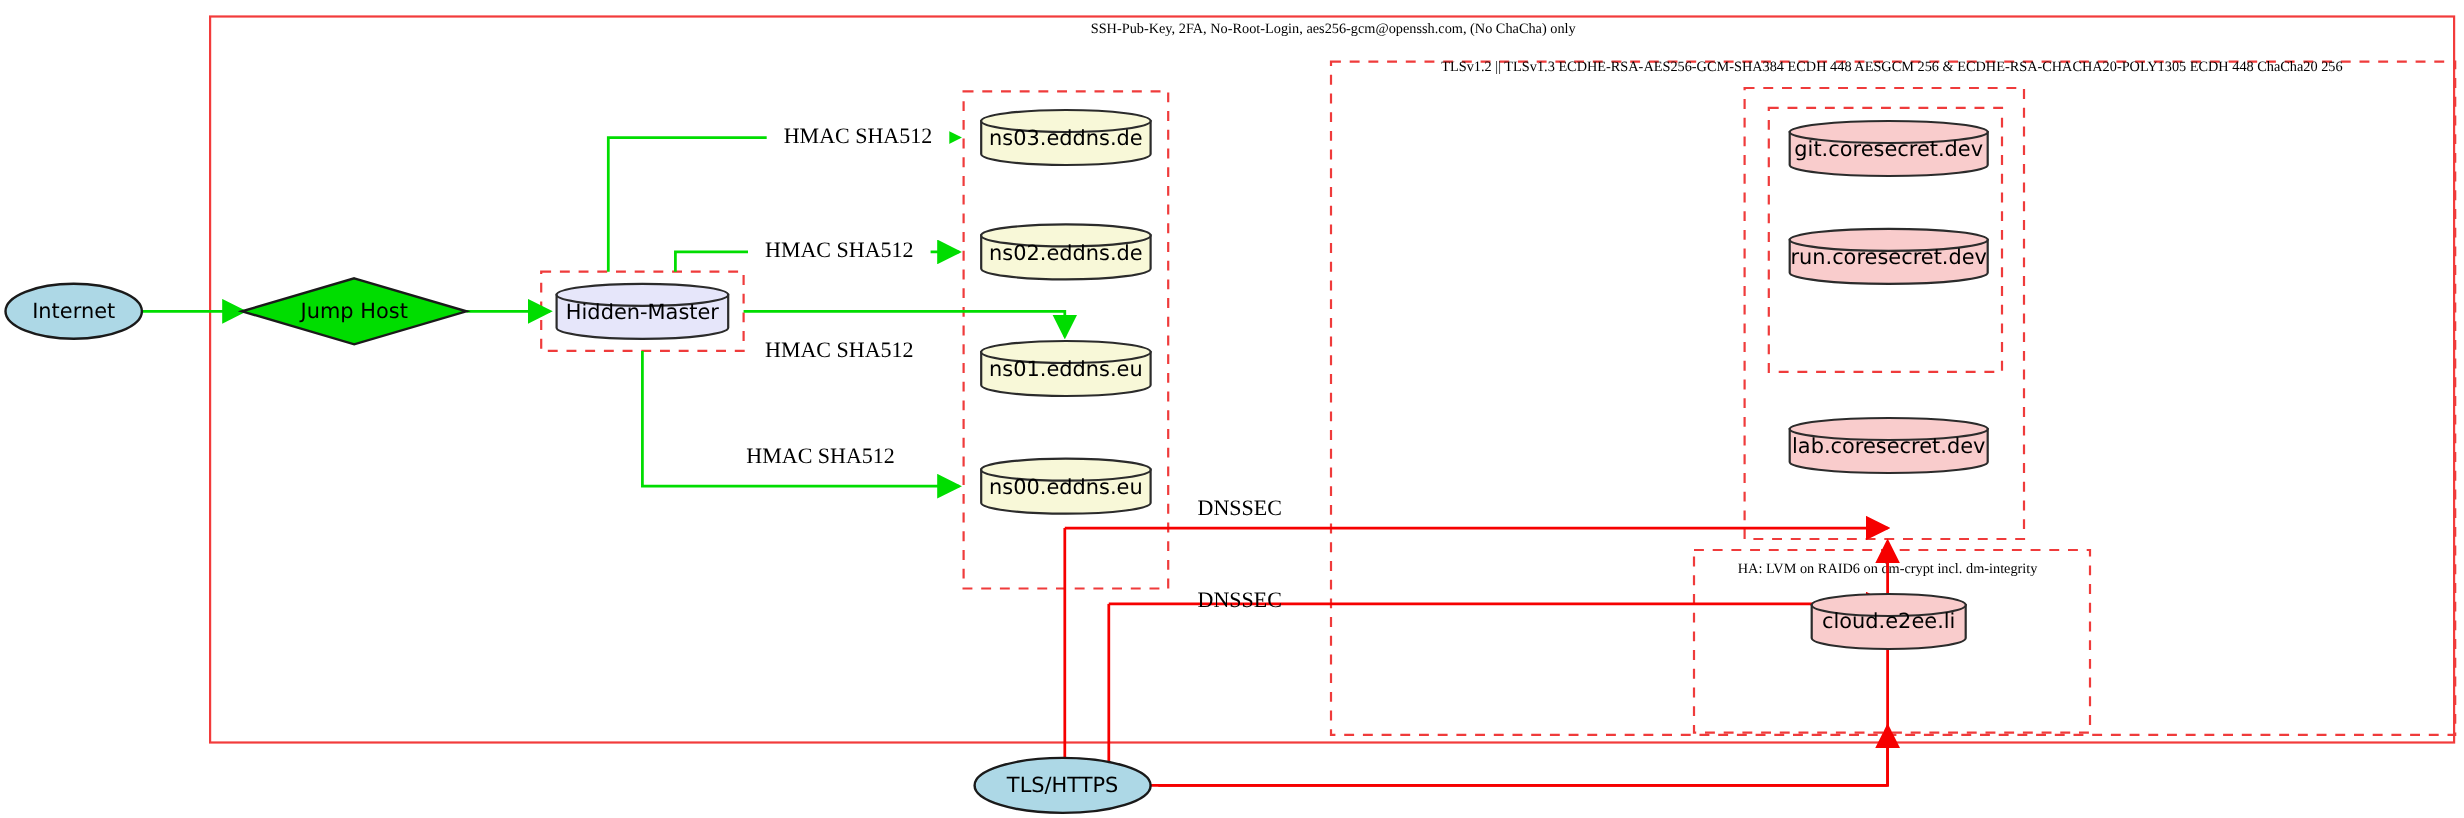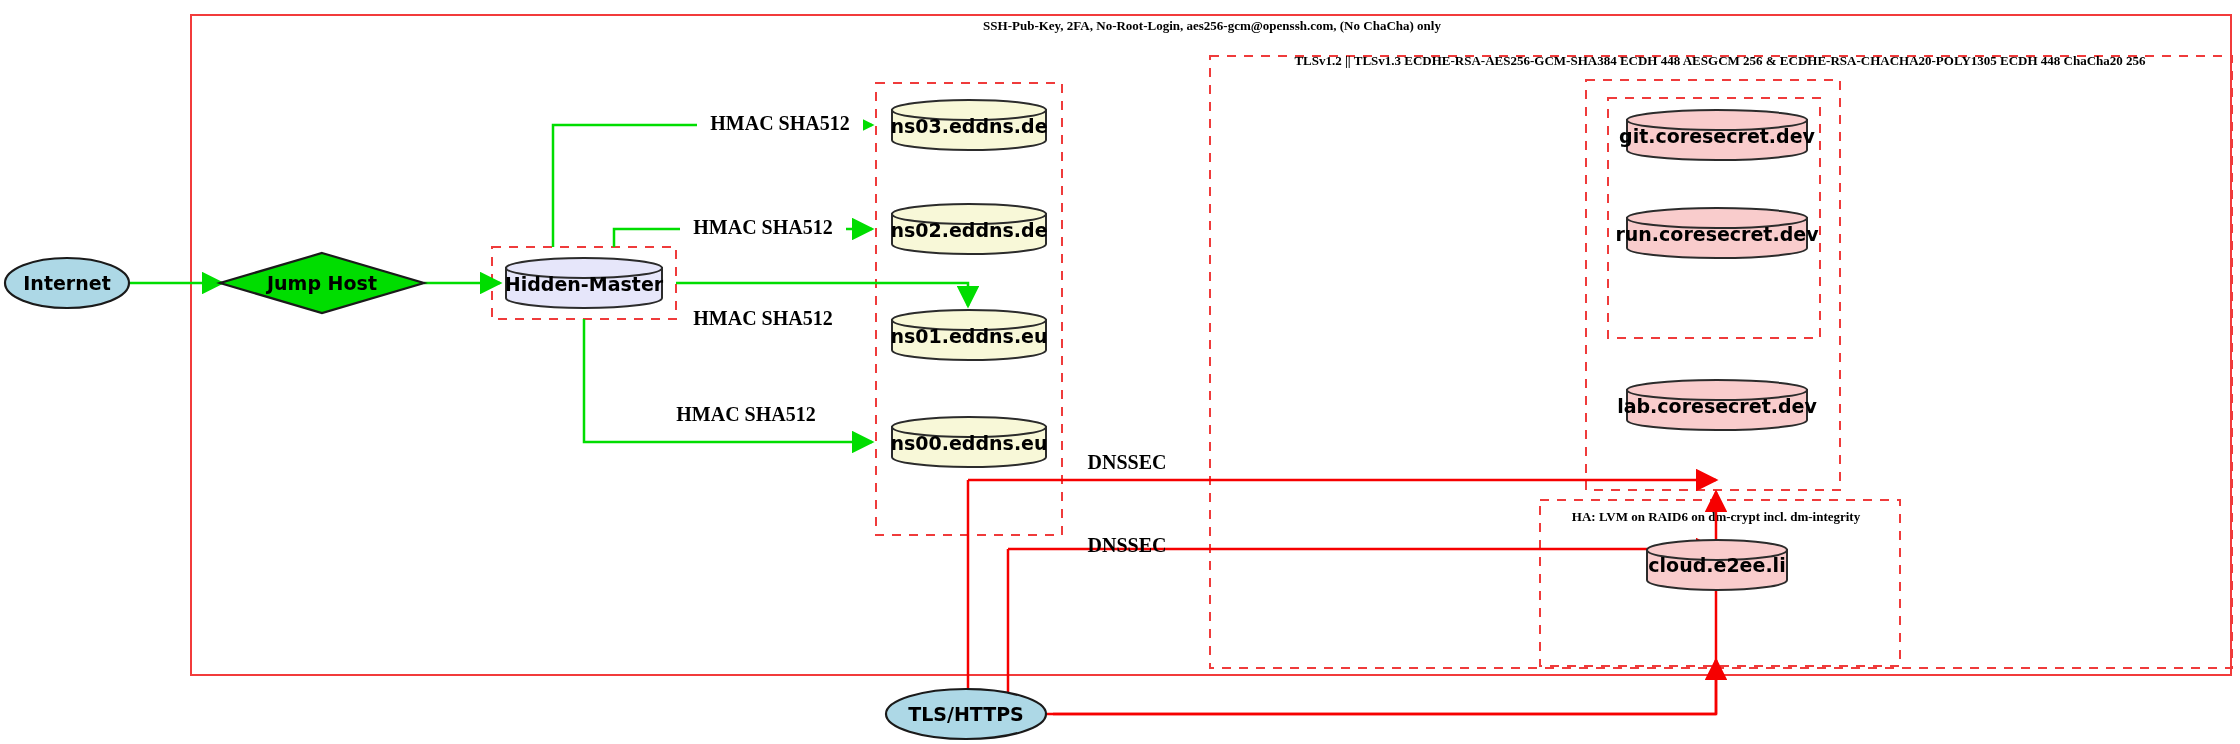--- a/index.html
+++ b/index.html
@@ -9,21 +9,20 @@
   }
   body {
     font-family: "Liberation Sans", sans-serif;
   }
   #canvas {
     position: relative;
     width: 2240px;
     height: 744px;
     background: #ffffff;
     overflow: hidden;
-    font-weight: bold;
   }
   svg#diagram {
     position: absolute;
     left: 0;
     top: 0;
     width: 2240px;
     height: 744px;
   }
   .node-label {
     font-family: "DejaVu Sans", sans-serif;

